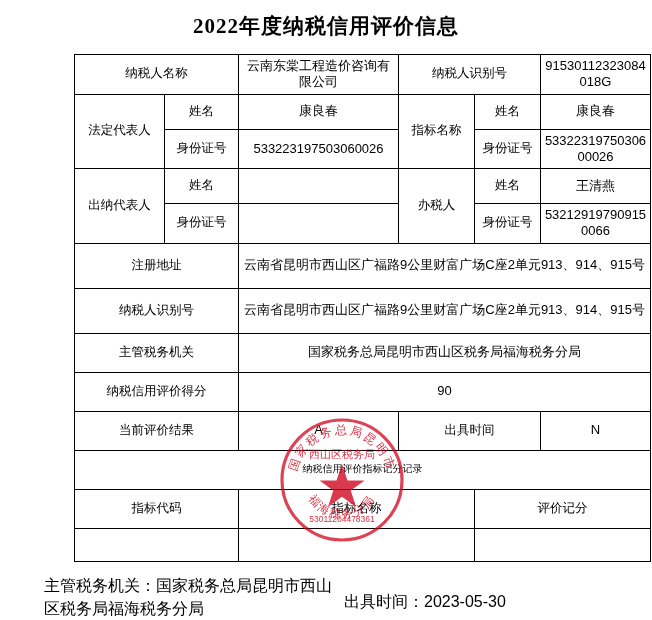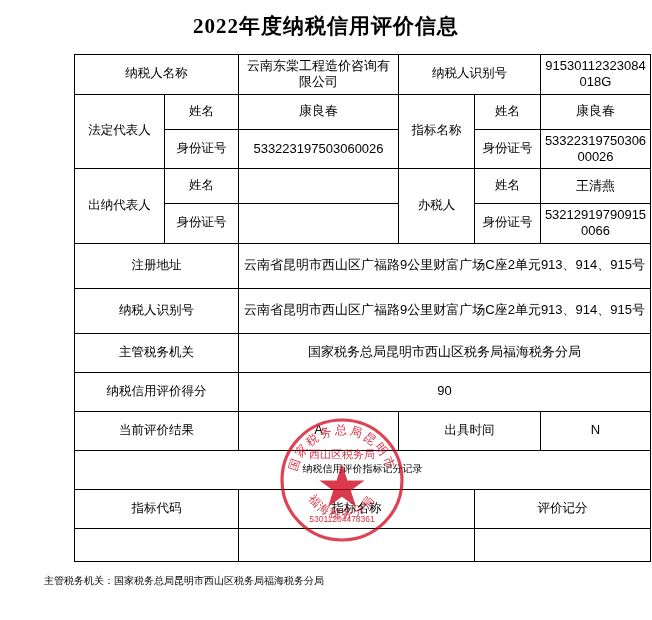--- a/index.html
+++ b/index.html
@@ -63,21 +63,21 @@
   .row-h34 td { height: 32px; }
   .row-h40 td { height: 38px; }
   .empty-row td { height: 26px; }
   .record-title {
     font-size: 10px;
   }
   .footer {
     display: flex;
     align-items: flex-start;
     margin: 12px 47px 0 44px;
-    font-size: 10px;
+    font-size: 16px;
   }
   .footer-left {
     width: 300px;
     line-height: 1.45;
   }
   .footer-right {
     padding-top: 18px;
     white-space: nowrap;
   }
   
@@ -207,15 +207,18 @@
         <polygon points="64,48 69.5,64.5 86.5,64.5 72.8,74.6 78,91 64,80.8 50,91 55.2,74.6 41.5,64.5 58.5,64.5" fill="#d0021b" opacity="0.95"></polygon>
         <text x="64" y="106" font-size="8.5" fill="#d0021b" text-anchor="middle" font-family="&quot;Liberation Sans&quot;, sans-serif">53011204478361</text>
       </svg>
     </div>
   </div>
 
   <div class="footer">
     <div class="footer-left">
       <span>主管税务机关：</span><span>国家税务总局昆明市西山区税务局福海税务分局</span>
     </div>
+    <div class="footer-right">
+      <span>出具时间：</span><span>2023-05-30</span>
+    </div>
   </div>
 
 </div>
 
 </body></html>

